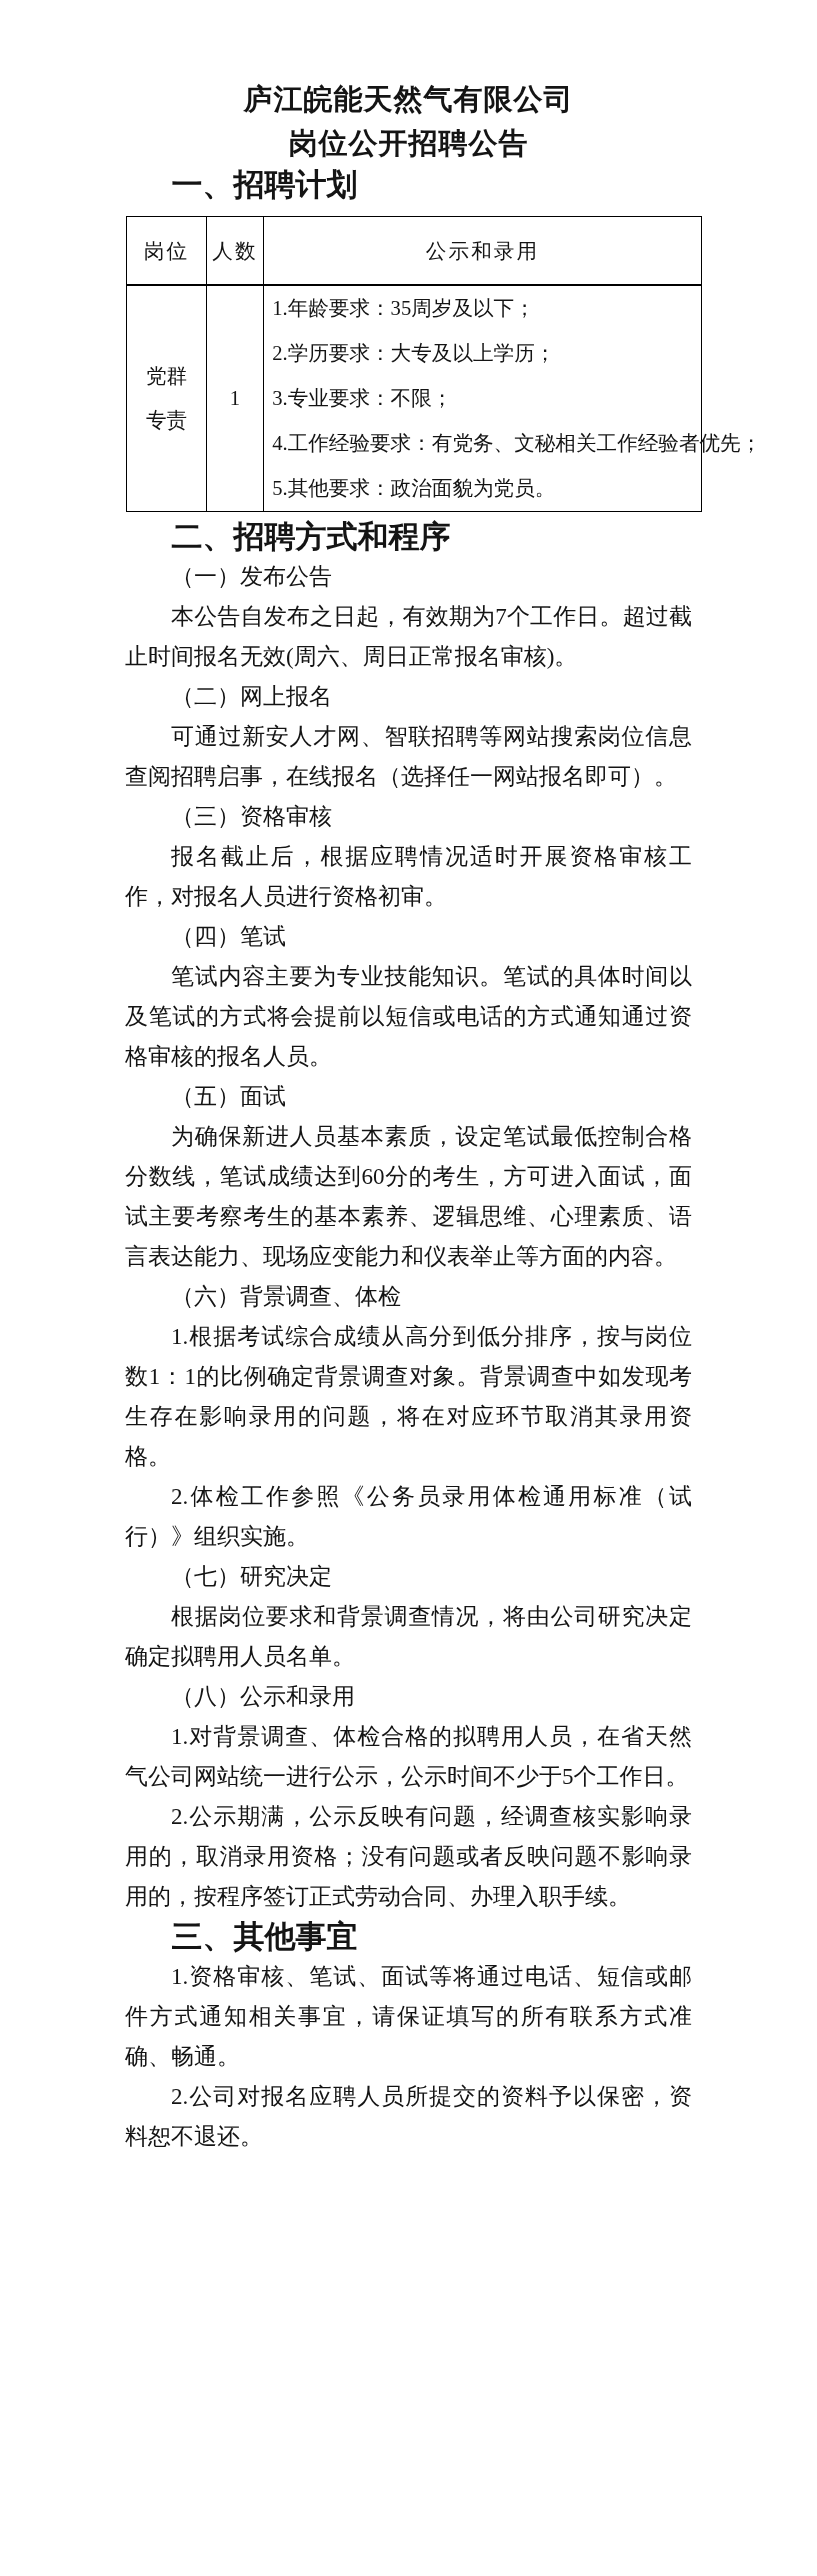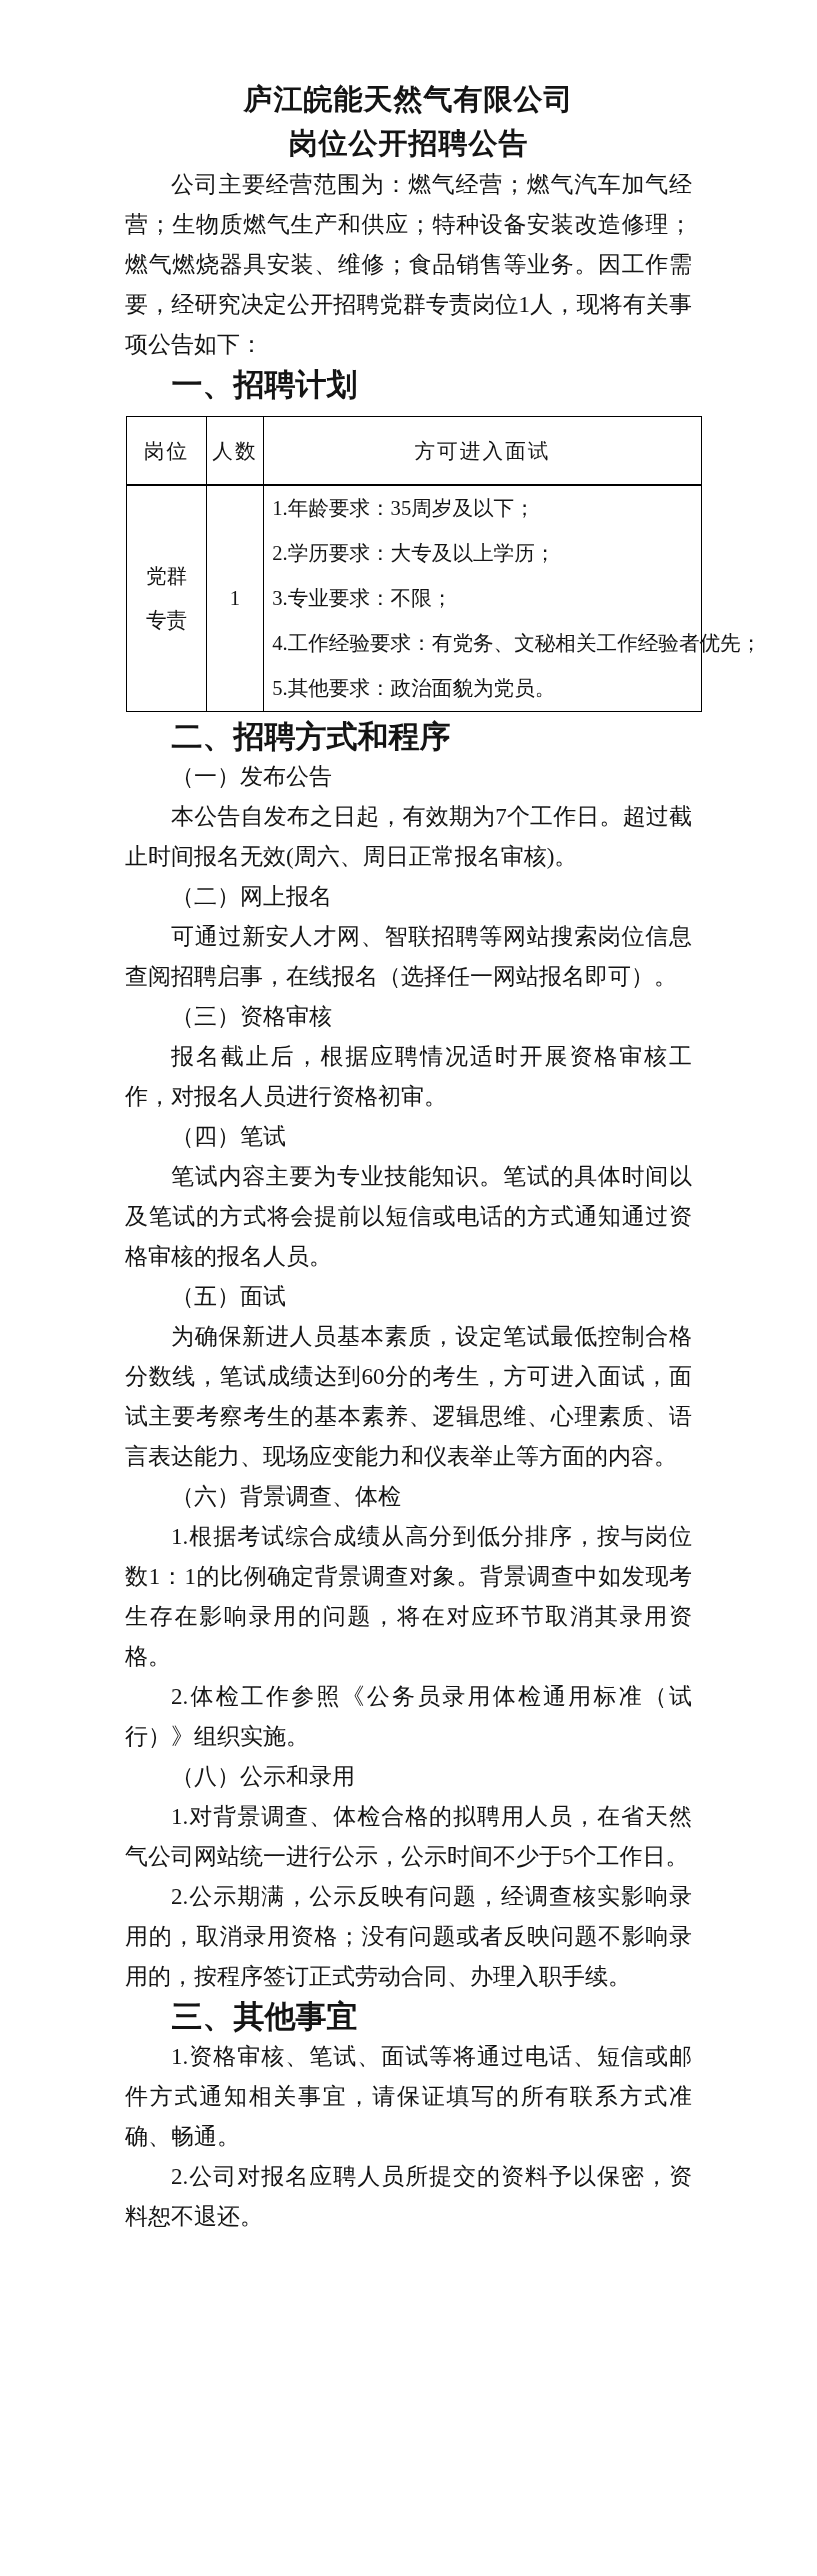--- a/index.html
+++ b/index.html
@@ -66,30 +66,29 @@
   .req-line { line-height: 45px; white-space: nowrap; }
 </style>
 </head>
 <body>
 
 <div class="page">
 
   <div class="doc-title">庐江皖能天然气有限公司</div>
   <div class="doc-title">岗位公开招聘公告</div>
 
-  <p class="para">公司主要经营范围为：燃气经营；燃气汽车加气经营；生物质燃气生产和供应；特种设备安装改造修理；燃气燃烧器具安装、维修；食品销售等业务。因工作需要，经研究决定公开招聘党群专责岗位1人，现将有关事项公告如下：</p>
 
   <div class="sec-heading">一、招聘计划</div>
 
   <table class="plan-table">
     <tbody>
         <tr>
       <th class="col-position">岗位</th>
       <th class="col-count">人数</th>
-      <th>方可进入面试</th>
+      <th>公示和录用</th>
     </tr>
     <tr>
       <td class="cell-center">
         <div class="pos-line">党群</div>
         <div class="pos-line">专责</div>
       </td>
       <td class="cell-center">1</td>
       <td class="req-cell">
         <div class="req-line">1.年龄要求：35周岁及以下；</div>
         <div class="req-line">2.学历要求：大专及以上学历；</div>
@@ -127,20 +126,24 @@
     <div class="sub-heading">（五）面试</div>
     <p class="para">为确保新进人员基本素质，设定笔试最低控制合格分数线，笔试成绩达到60分的考生，方可进入面试，面试主要考察考生的基本素养、逻辑思维、心理素质、语言表达能力、现场应变能力和仪表举止等方面的内容。</p>
   </div>
 
   <div>
     <div class="sub-heading">（六）背景调查、体检</div>
     <p class="para">1.根据考试综合成绩从高分到低分排序，按与岗位数1：1的比例确定背景调查对象。背景调查中如发现考生存在影响录用的问题，将在对应环节取消其录用资格。</p>
     <p class="para">2.体检工作参照《公务员录用体检通用标准（试行）》组织实施。</p>
   </div>
 
+  <div>
+    <div class="sub-heading">（七）研究决定</div>
+    <p class="para">根据岗位要求和背景调查情况，将由公司研究决定确定拟聘用人员名单。</p>
+  </div>
 
   <div>
     <div class="sub-heading">（八）公示和录用</div>
     <p class="para">1.对背景调查、体检合格的拟聘用人员，在省天然气公司网站统一进行公示，公示时间不少于5个工作日。</p>
     <p class="para">2.公示期满，公示反映有问题，经调查核实影响录用的，取消录用资格；没有问题或者反映问题不影响录用的，按程序签订正式劳动合同、办理入职手续。</p>
   </div>
 
   <div class="sec-heading">三、其他事宜</div>
   <p class="para">1.资格审核、笔试、面试等将通过电话、短信或邮件方式通知相关事宜，请保证填写的所有联系方式准确、畅通。</p>
   <p class="para">2.公司对报名应聘人员所提交的资料予以保密，资料恕不退还。</p>

